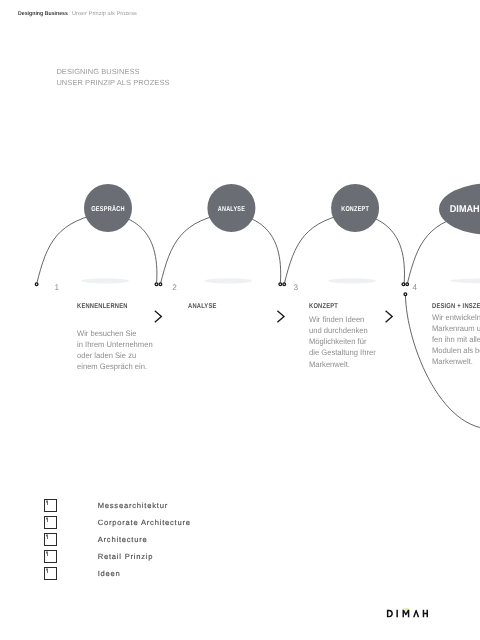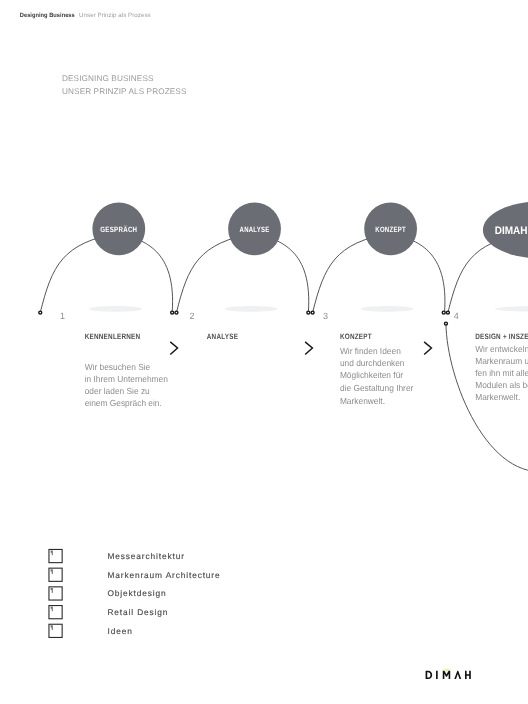--- a/index.html
+++ b/index.html
@@ -117,29 +117,29 @@
       </div>
     </div>
 
   <div id="checklist">
       <div class="cl-row">
         <span class="cl-box"></span>
         <span class="cl-label">Messearchitektur</span>
       </div>
       <div class="cl-row">
         <span class="cl-box"></span>
-        <span class="cl-label">Markenraum Architecture</span>
+        <span class="cl-label">Corporate Architecture</span>
       </div>
       <div class="cl-row">
         <span class="cl-box"></span>
-        <span class="cl-label">Objektdesign</span>
+        <span class="cl-label">Architecture</span>
       </div>
       <div class="cl-row">
         <span class="cl-box"></span>
-        <span class="cl-label">Retail Design</span>
+        <span class="cl-label">Retail Prinzip</span>
       </div>
       <div class="cl-row">
         <span class="cl-box"></span>
         <span class="cl-label">Ideen</span>
       </div>
     </div>
 
   <svg id="logo" width="44" height="13" viewBox="0 0 44 13">
       <defs>
         <radialGradient id="lglow">

